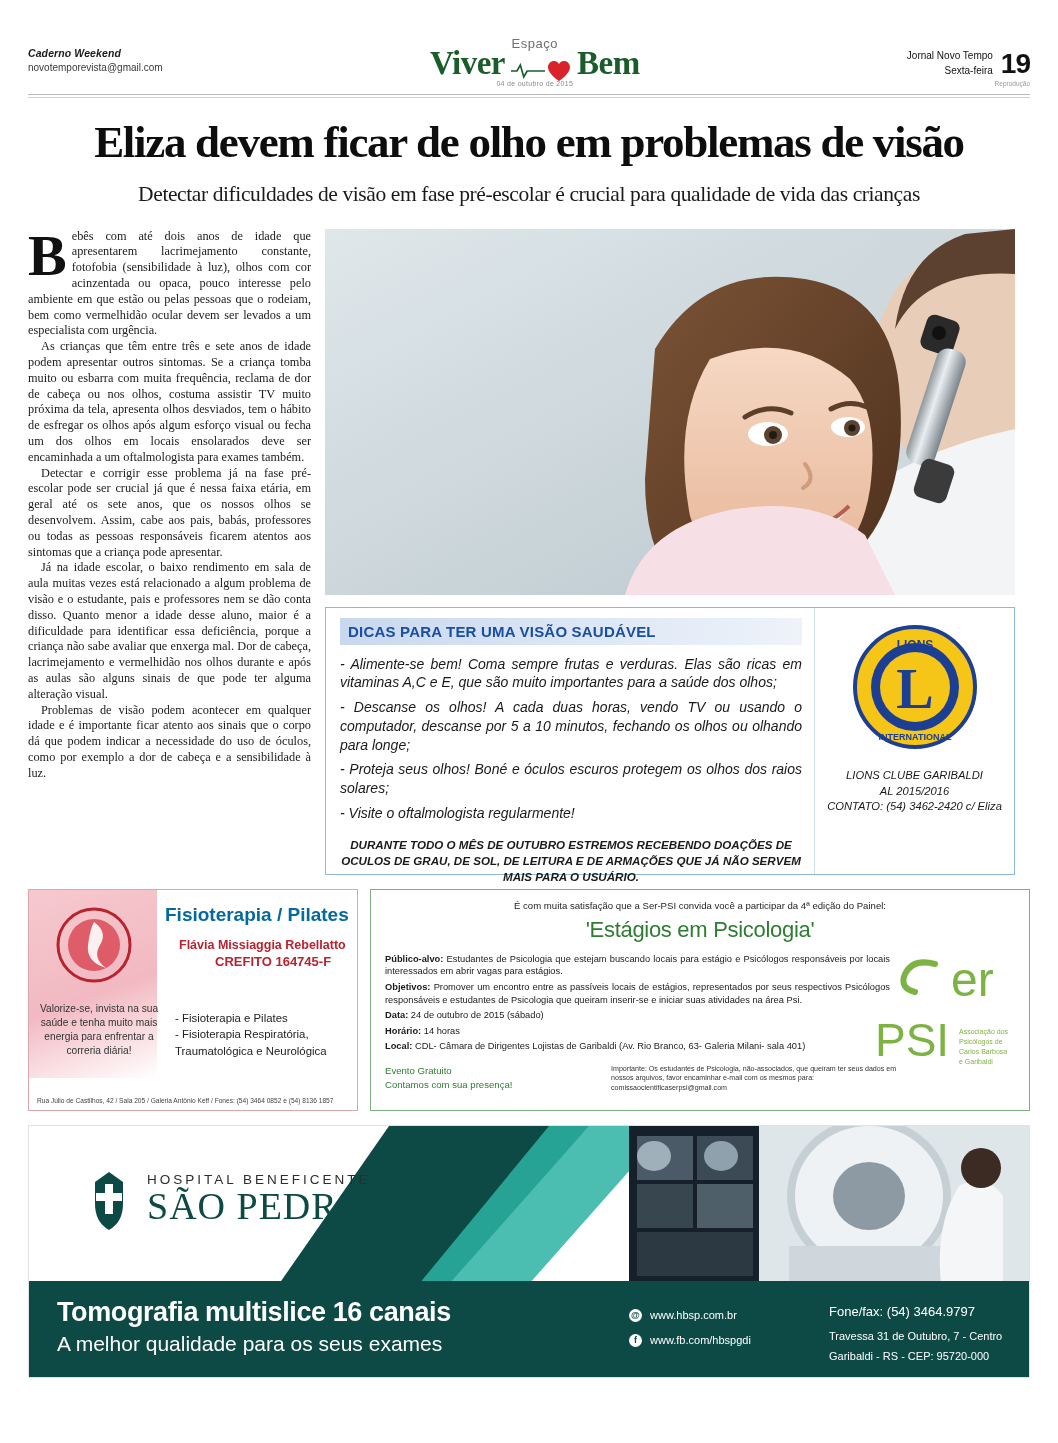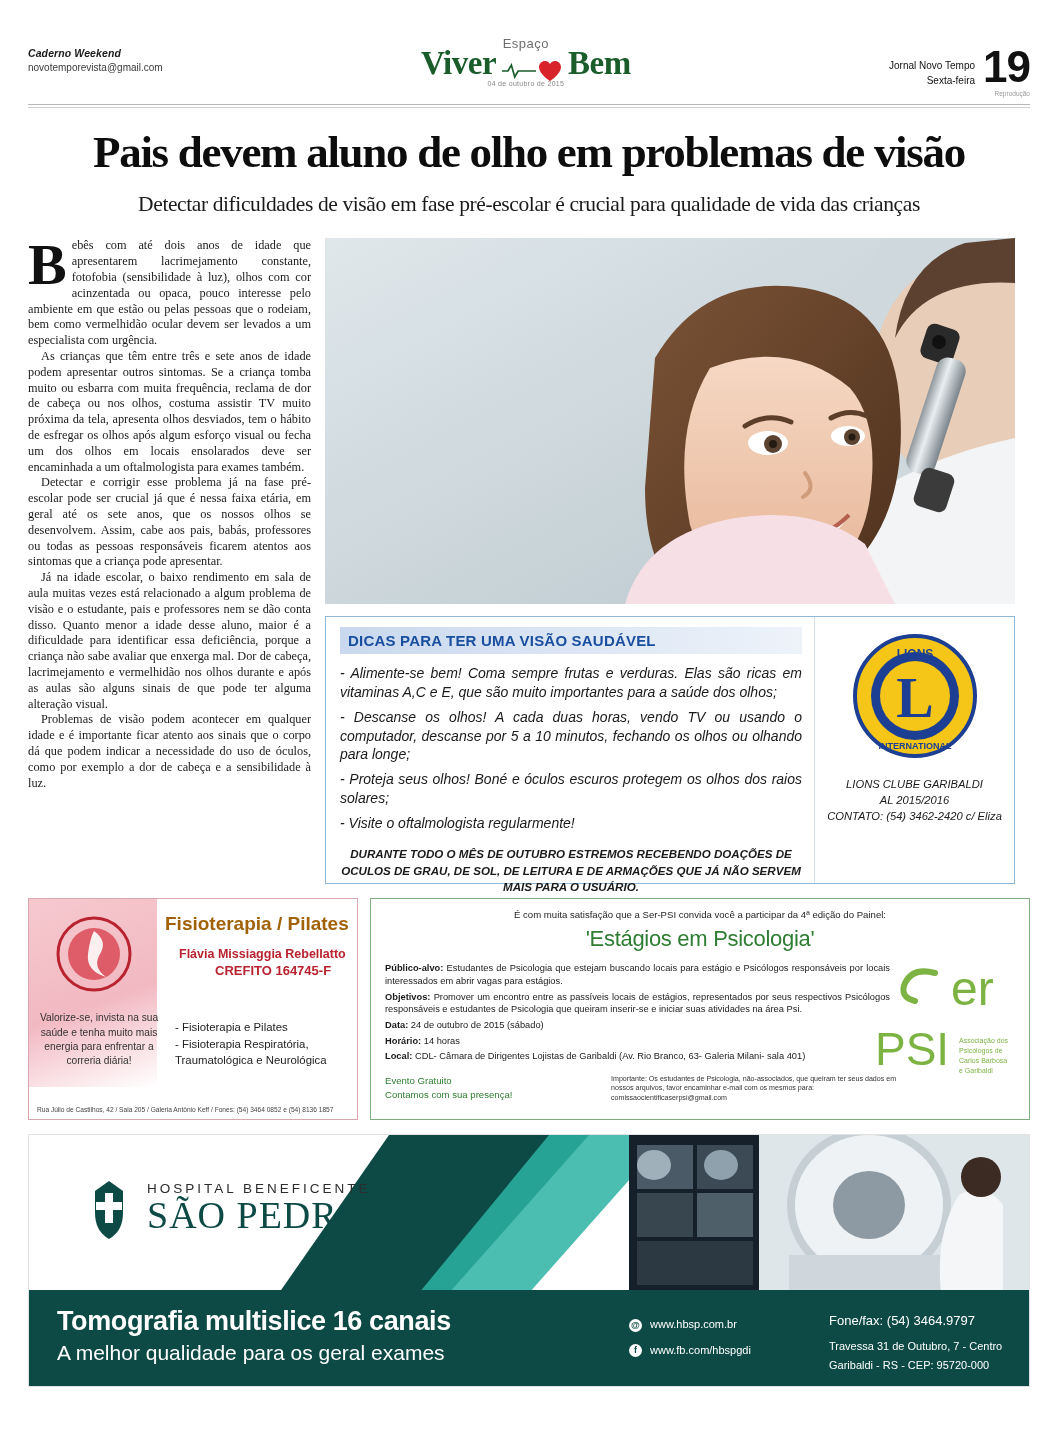--- a/index.html
+++ b/index.html
@@ -22,21 +22,21 @@
   .mast-center { text-align:center; margin-top:-10px; position:relative; }
   .espaco { font-family:"Liberation Sans", sans-serif; font-size:13px; color:#6f6f6f; letter-spacing:.5px; margin-bottom:-6px; }
   .viverbem { display:flex; align-items:flex-end; justify-content:center; gap:6px; }
   .viverbem .word { font-family:"Liberation Serif", serif; font-weight:bold; font-size:33px; color:#1a5d2b; letter-spacing:-.5px; }
   .heartwrap { display:flex; align-items:center; gap:2px; }
   .ecg { width:34px; height:16px; }
   .heart { width:24px; height:22px; }
   .mast-date { font-family:"Liberation Sans", sans-serif; font-size:7px; color:#8a8a8a; margin-top:-2px; letter-spacing:.3px; }
   .mast-right { text-align:right; display:flex; align-items:flex-end; gap:8px; }
   .mast-right .lines { font-family:"Liberation Sans", sans-serif; font-size:10px; line-height:1.5; color:#111; text-align:right; padding-top:2px;}
-  .pagenum { font-family:"Liberation Sans", sans-serif; font-weight:bold; font-size:44px; line-height:.95; color:#111; letter-spacing:-1px;}
+  .pagenum { font-family:"Liberation Sans", sans-serif; font-weight:bold; font-size:28px; line-height:.95; color:#111; letter-spacing:-1px;}
   .reproducao { font-family:"Liberation Sans", sans-serif; font-size:6.5px; color:#999; text-align:right; margin-top:2px;}
   .rule { border-top:1px solid #b8b8b8; margin:7px 0 0 0; }
   .rule-thin { border-top:1px solid #cfcfcf; margin-top:2px; }
 
   
   h1.headline {
     font-family:"Liberation Serif", serif;
     font-weight:bold;
     font-size:45px;
     line-height:1.02;
@@ -126,21 +126,21 @@
     font-style:italic;
     font-size:11.2px;
     line-height:1.42;
     margin-top:14px;
   }
 
   
   .adrow { display:flex; gap:12px; margin-top:14px; }
   .ad-fisio { width:330px; height:222px; border:1px solid #d9a7ad; position:relative; background:#fff; overflow:hidden; }
   .fisio-grad { position:absolute; left:0; top:0; width:128px; height:188px; background:linear-gradient(160deg,#f6c9cf,#f2b9c2 55%,#ffffff); }
-  .fisio-title { position:absolute; left:136px; top:14px; font-family:"Liberation Sans", sans-serif; font-weight:bold; font-size:19px; color:#a16207; }
+  .fisio-title { position:absolute; left:136px; top:14px; font-family:"Liberation Sans", sans-serif; font-weight:bold; font-size:19px; color:#0369a1; }
   .fisio-name { position:absolute; left:150px; top:48px; font-family:"Liberation Sans", sans-serif; font-weight:bold; font-size:12.5px; color:#b8232f; }
   .fisio-crefito { position:absolute; left:186px; top:64px; font-family:"Liberation Sans", sans-serif; font-weight:bold; font-size:13px; color:#b8232f; }
   .fisio-left-text { position:absolute; left:10px; top:112px; width:120px; text-align:center; font-family:"Liberation Sans", sans-serif; font-size:10.2px; line-height:1.4; color:#333; }
   .fisio-list { position:absolute; left:146px; top:120px; font-family:"Liberation Sans", sans-serif; font-size:11.4px; line-height:1.45; color:#222; }
   .fisio-foot { position:absolute; left:8px; bottom:6px; right:6px; font-family:"Liberation Sans", sans-serif; font-size:6.6px; color:#444; }
 
   .ad-psi { flex:1; height:222px; border:1px solid #7fae7f; position:relative; padding:10px 14px; overflow:hidden; }
   .psi-intro { font-family:"Liberation Sans", sans-serif; font-size:9.6px; text-align:center; color:#1f1f1f; }
   .psi-title { font-family:"Liberation Sans", sans-serif; font-size:22px; color:#2e7d32; text-align:center; margin-top:6px; letter-spacing:-.3px;}
   .psi-body { margin-top:10px; width:505px; }
@@ -203,21 +203,21 @@
         </div>
         <div class="pagenum">19</div>
       </div>
       <div class="reproducao">Reprodução</div>
     </div>
   </div>
 
   <div class="rule"></div>
   <div class="rule-thin"></div>
 
-  <h1 class="headline">Pais devem aluno de olho em problemas de visão</h1>
+  <h1 class="headline">Eliza devem ficar de olho em problemas de visão</h1>
   <div class="subhead">Detectar dificuldades de visão em fase pré-escolar é crucial para qualidade de vida das crianças</div>
 
   <div class="content">
 
     <div class="col-left article">
       <p class="first"><span class="dropcap">B</span><span>ebês com até dois anos de idade que apresentarem lacrimejamento constante, fotofobia (sensibilidade à luz), olhos com cor acinzentada ou opaca, pouco interesse pelo ambiente em que estão ou pelas pessoas que o rodeiam, bem como vermelhidão ocular devem ser levados a um especialista com urgência.</span></p>
       <p>As crianças que têm entre três e sete anos de idade podem apresentar outros sintomas. Se a criança tomba muito ou esbarra com muita frequência, reclama de dor de cabeça ou nos olhos, costuma assistir TV muito próxima da tela, apresenta olhos desviados, tem o hábito de esfregar os olhos após algum esforço visual ou fecha um dos olhos em locais ensolarados deve ser encaminhada a um oftalmologista para exames também.</p>
       <p>Detectar e corrigir esse problema já na fase pré-escolar pode ser crucial já que é nessa faixa etária, em geral até os sete anos, que os nossos olhos se desenvolvem. Assim, cabe aos pais, babás, professores ou todas as pessoas responsáveis ficarem atentos aos sintomas que a criança pode apresentar.</p>
       <p>Já na idade escolar, o baixo rendimento em sala de aula muitas vezes está relacionado a algum problema de visão e o estudante, pais e professores nem se dão conta disso. Quanto menor a idade desse aluno, maior é a dificuldade para identificar essa deficiência, porque a criança não sabe avaliar que enxerga mal. Dor de cabeça, lacrimejamento e vermelhidão nos olhos durante e após as aulas são alguns sinais de que pode ter alguma alteração visual.</p>
       <p>Problemas de visão podem acontecer em qualquer idade e é importante ficar atento aos sinais que o corpo dá que podem indicar a necessidade do uso de óculos, como por exemplo a dor de cabeça e a sensibilidade à luz.</p>
@@ -392,21 +392,21 @@
       </div>
       <svg style="position:absolute;left:52px;top:44px" width="56" height="62" viewBox="0 0 56 62">
         <path d="M28 2 L42 12 L42 34 Q42 52 28 60 Q14 52 14 34 L14 12 Z" fill="#0d4a45"></path>
         <rect x="24" y="14" width="8" height="30" fill="#fff"></rect>
         <rect x="15" y="23" width="26" height="8" fill="#fff"></rect>
       </svg>
     </div>
     <div class="hosp-bottom">
       <div class="hosp-slogan">
         <div class="s1">Tomografia multislice 16 canais</div>
-        <div class="s2">A melhor qualidade para os geral exames</div>
+        <div class="s2">A melhor qualidade para os seus exames</div>
       </div>
       <div class="hosp-web">
         <div class="row">
           <span class="circ">
               <i>@</i>
             </span>
           <span>www.hbsp.com.br</span>
         </div>
         <div class="row">
           <span class="circ">

